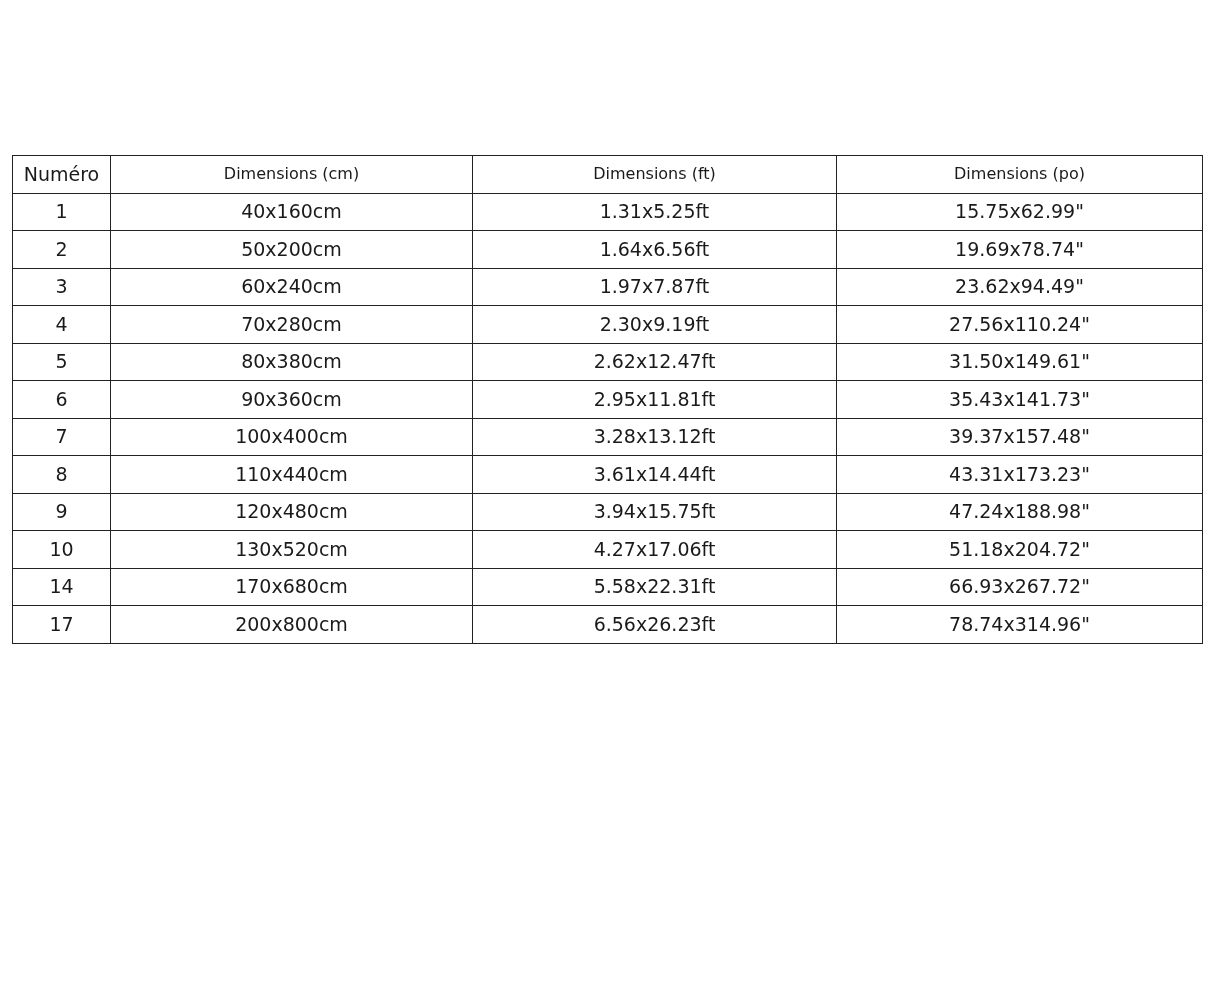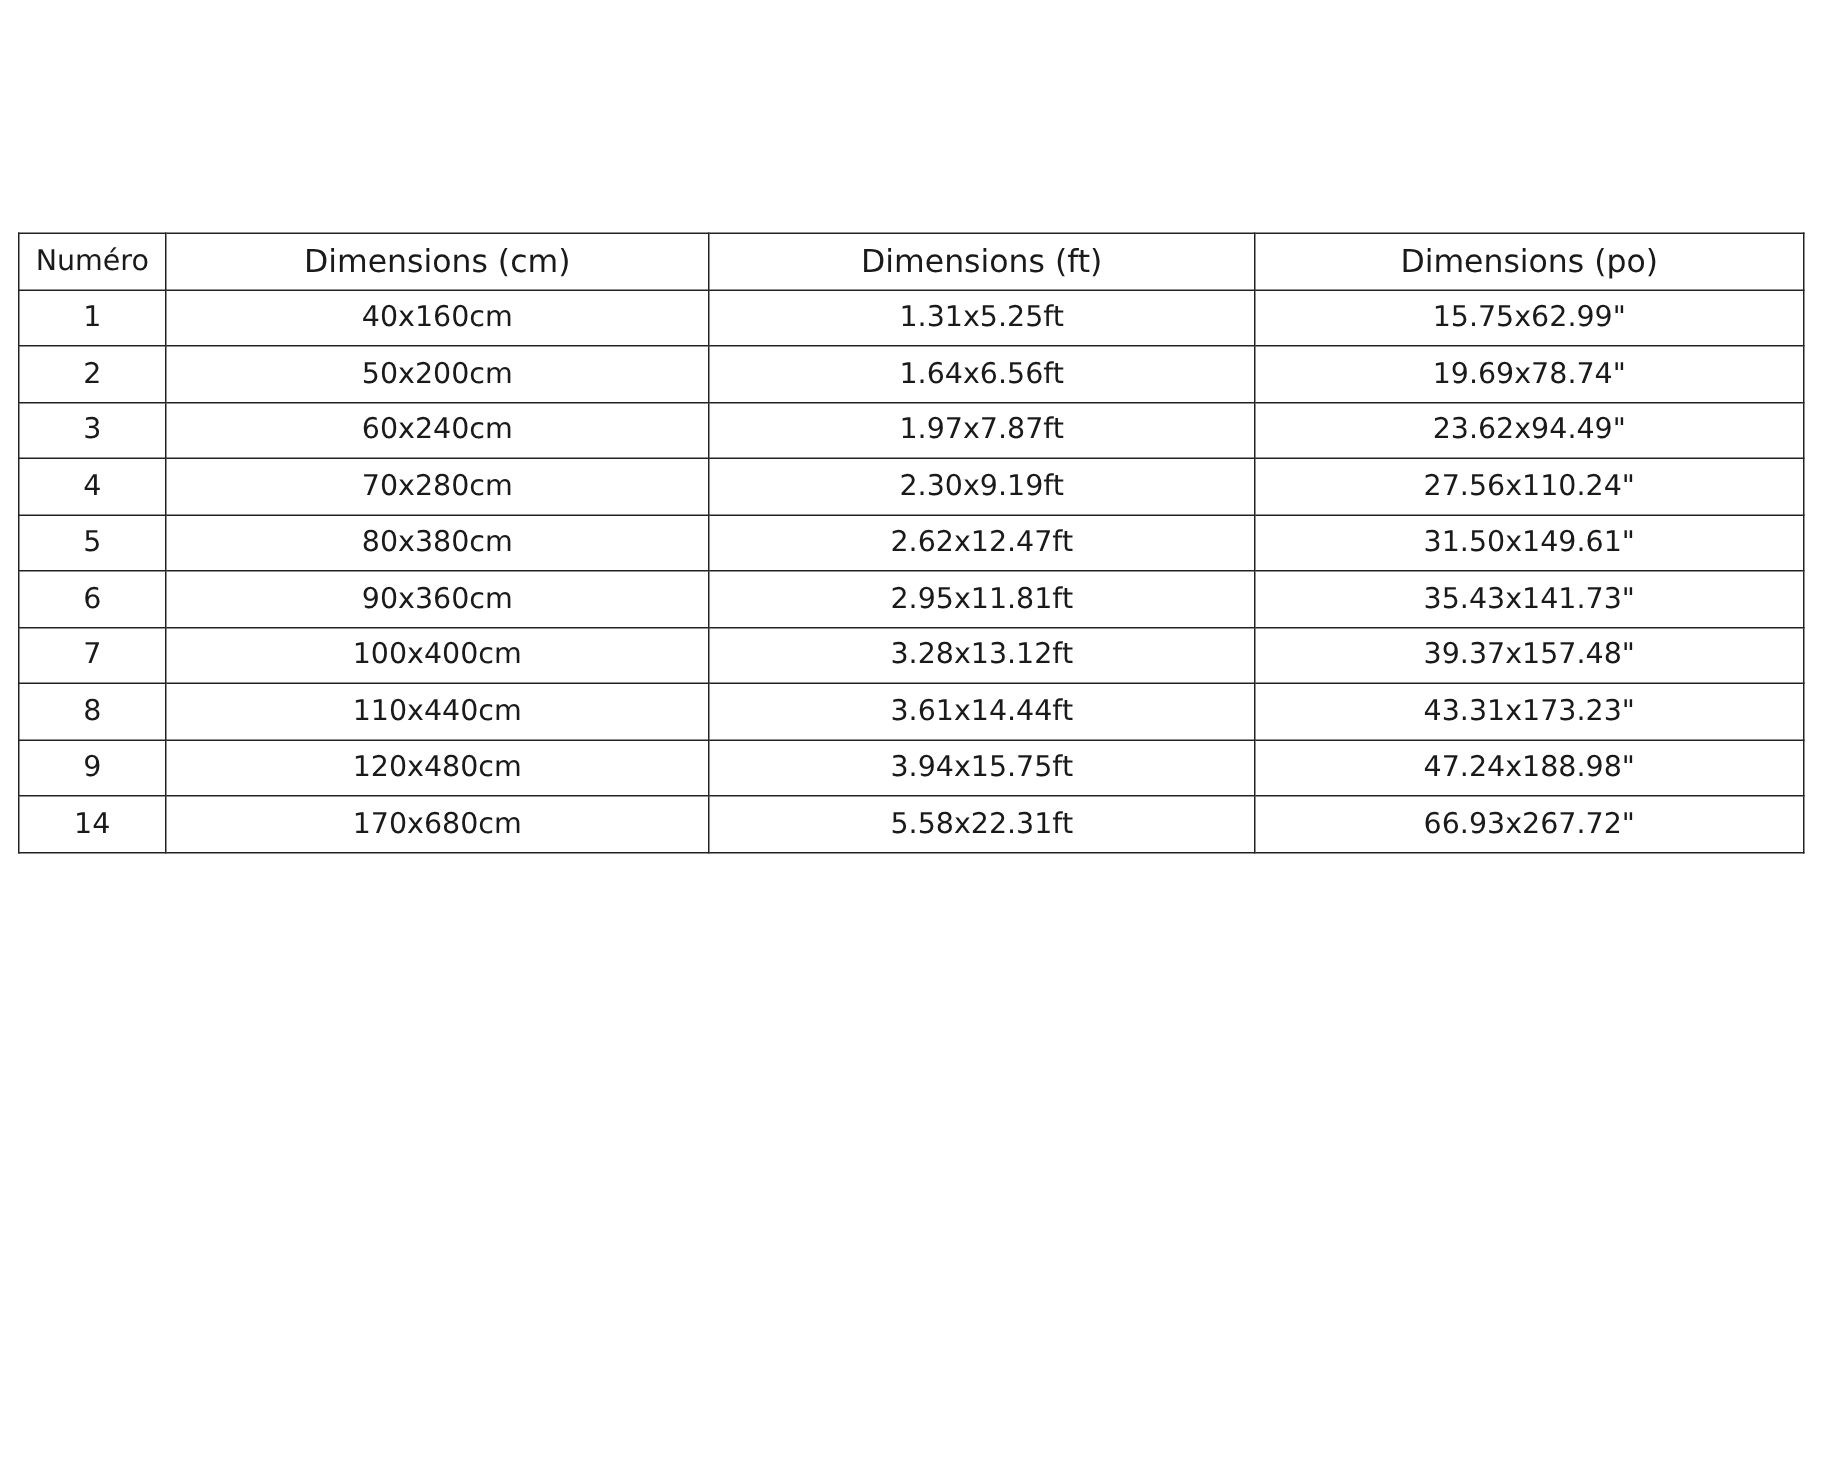--- a/index.html
+++ b/index.html
@@ -40,21 +40,21 @@
     padding: 0 4px;
     line-height: 1.1;
     white-space: nowrap;
     overflow: hidden;
   }
   table.size-table col.c0 { width: 98px; }
   table.size-table col.c1 { width: 362px; }
   table.size-table col.c2 { width: 364px; }
   table.size-table col.c3 { width: 366px; }
   table.size-table thead th {
-    font-size: 21px;
+    font-size: 16px;
   }
   table.size-table thead th.num-head {
     font-size: 19px;
   }
 </style>
 </head>
 <body>
 
 <div class="table-wrap">
   <table class="size-table">
@@ -121,20 +121,32 @@
         <td>3.61x14.44ft</td>
         <td>43.31x173.23"</td>
       </tr>
       <tr>
         <td>9</td>
         <td>120x480cm</td>
         <td>3.94x15.75ft</td>
         <td>47.24x188.98"</td>
       </tr>
       <tr>
+        <td>10</td>
+        <td>130x520cm</td>
+        <td>4.27x17.06ft</td>
+        <td>51.18x204.72"</td>
+      </tr>
+      <tr>
         <td>14</td>
         <td>170x680cm</td>
         <td>5.58x22.31ft</td>
         <td>66.93x267.72"</td>
+      </tr>
+      <tr>
+        <td>17</td>
+        <td>200x800cm</td>
+        <td>6.56x26.23ft</td>
+        <td>78.74x314.96"</td>
       </tr>
     </tbody>
   </table>
 </div>
 
 </body></html>

